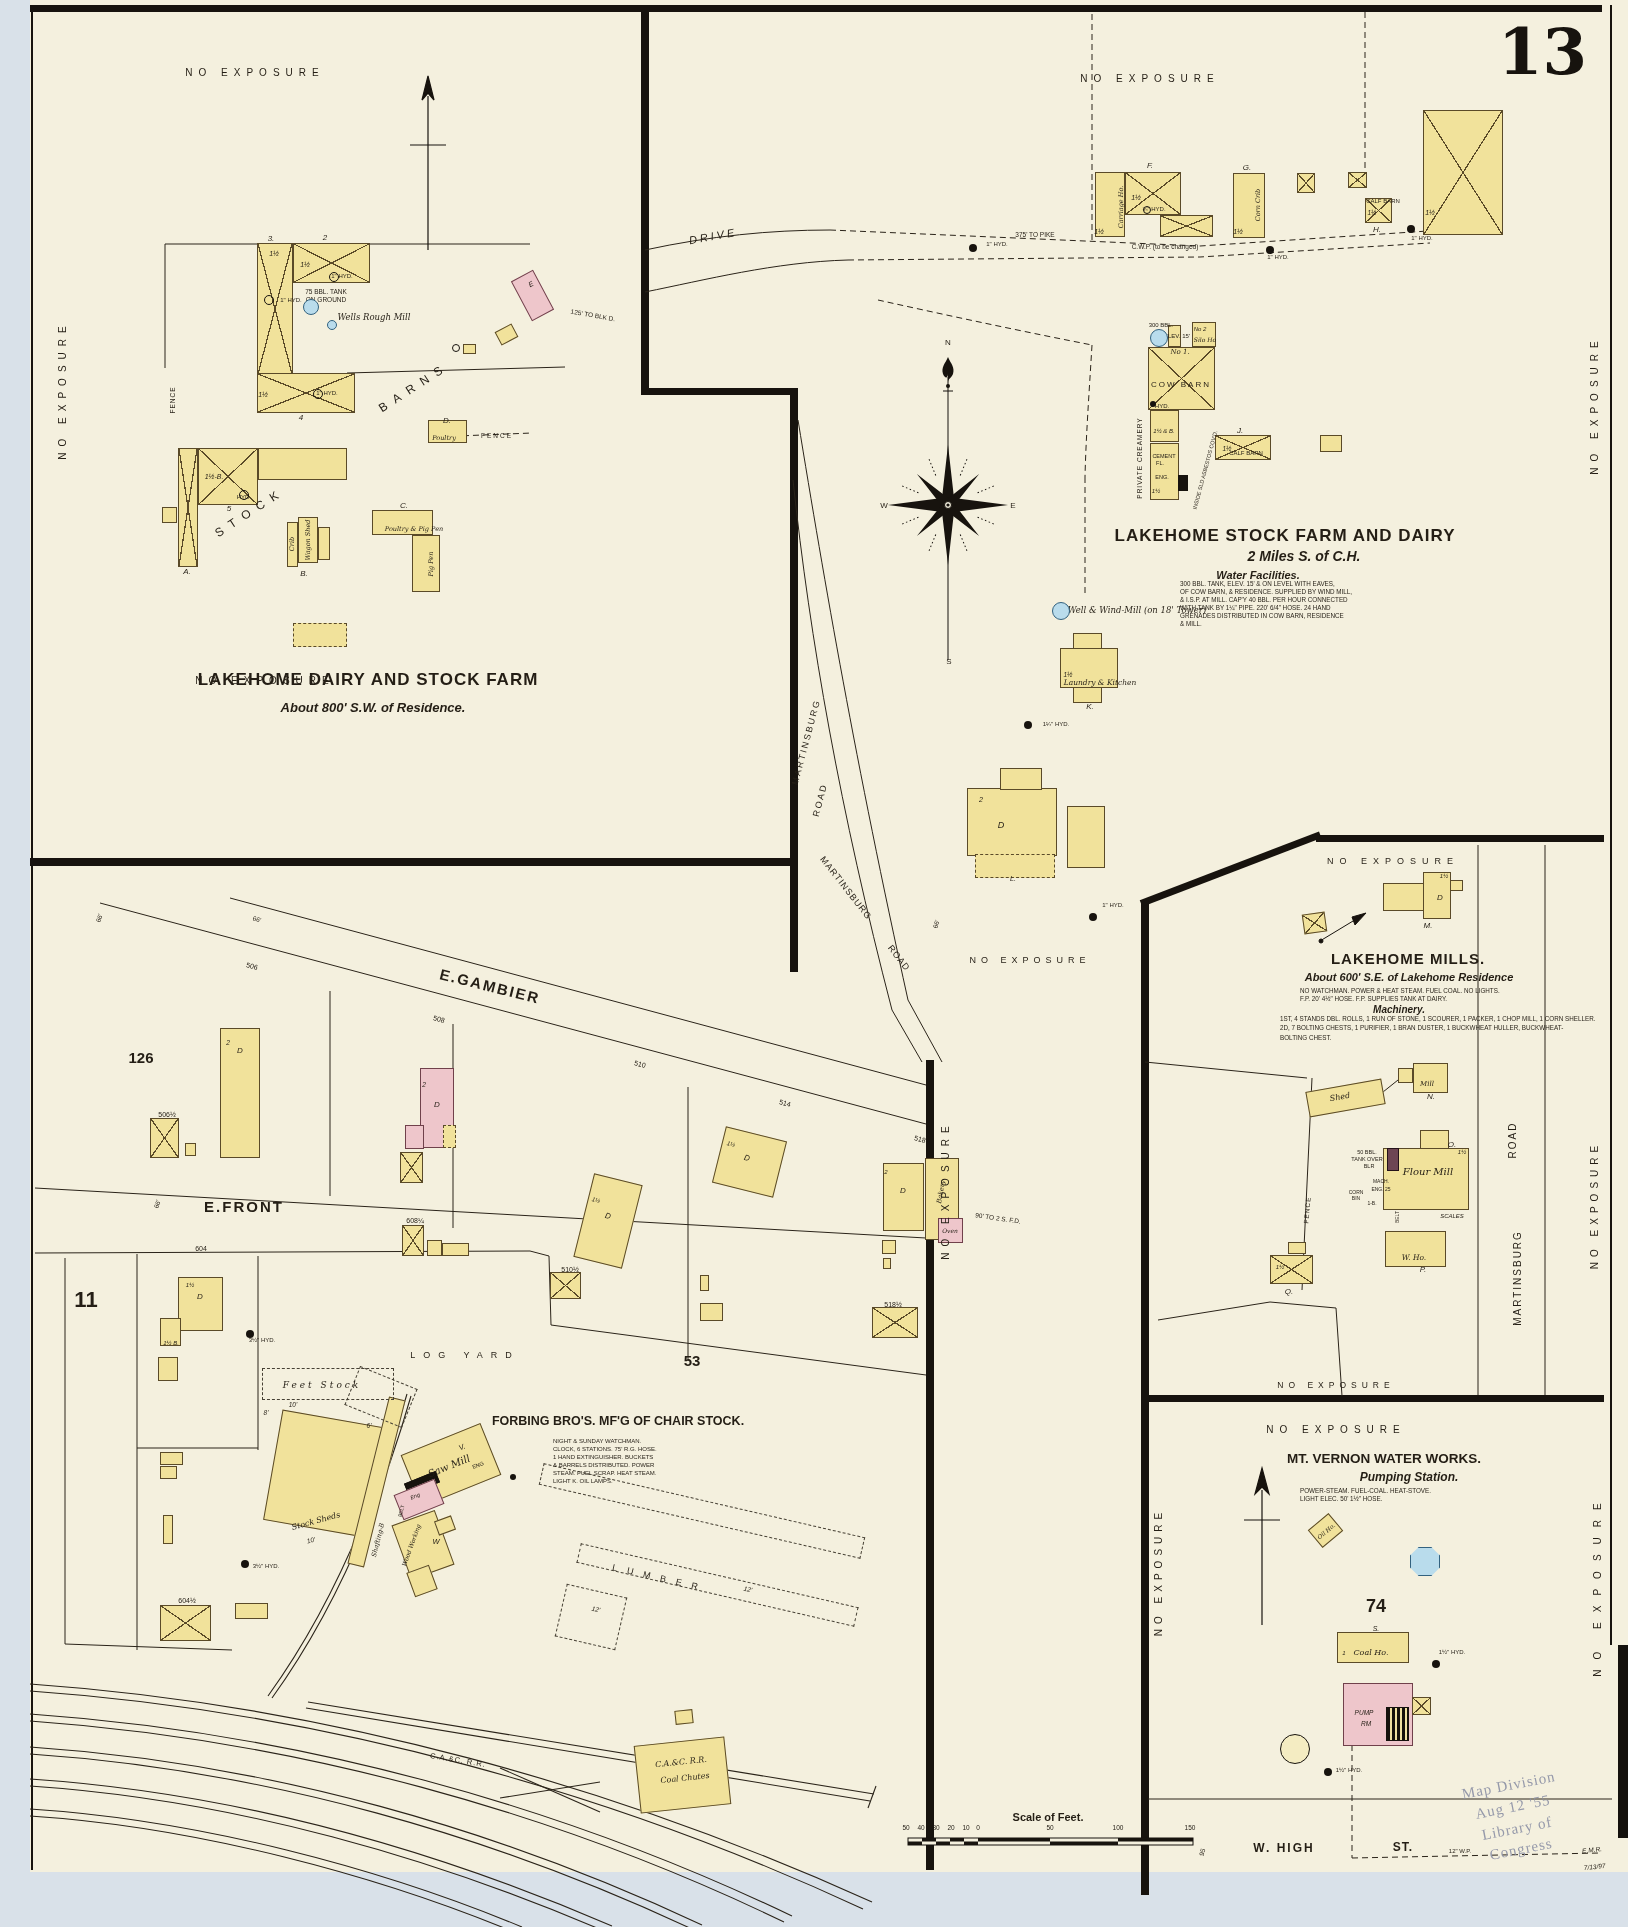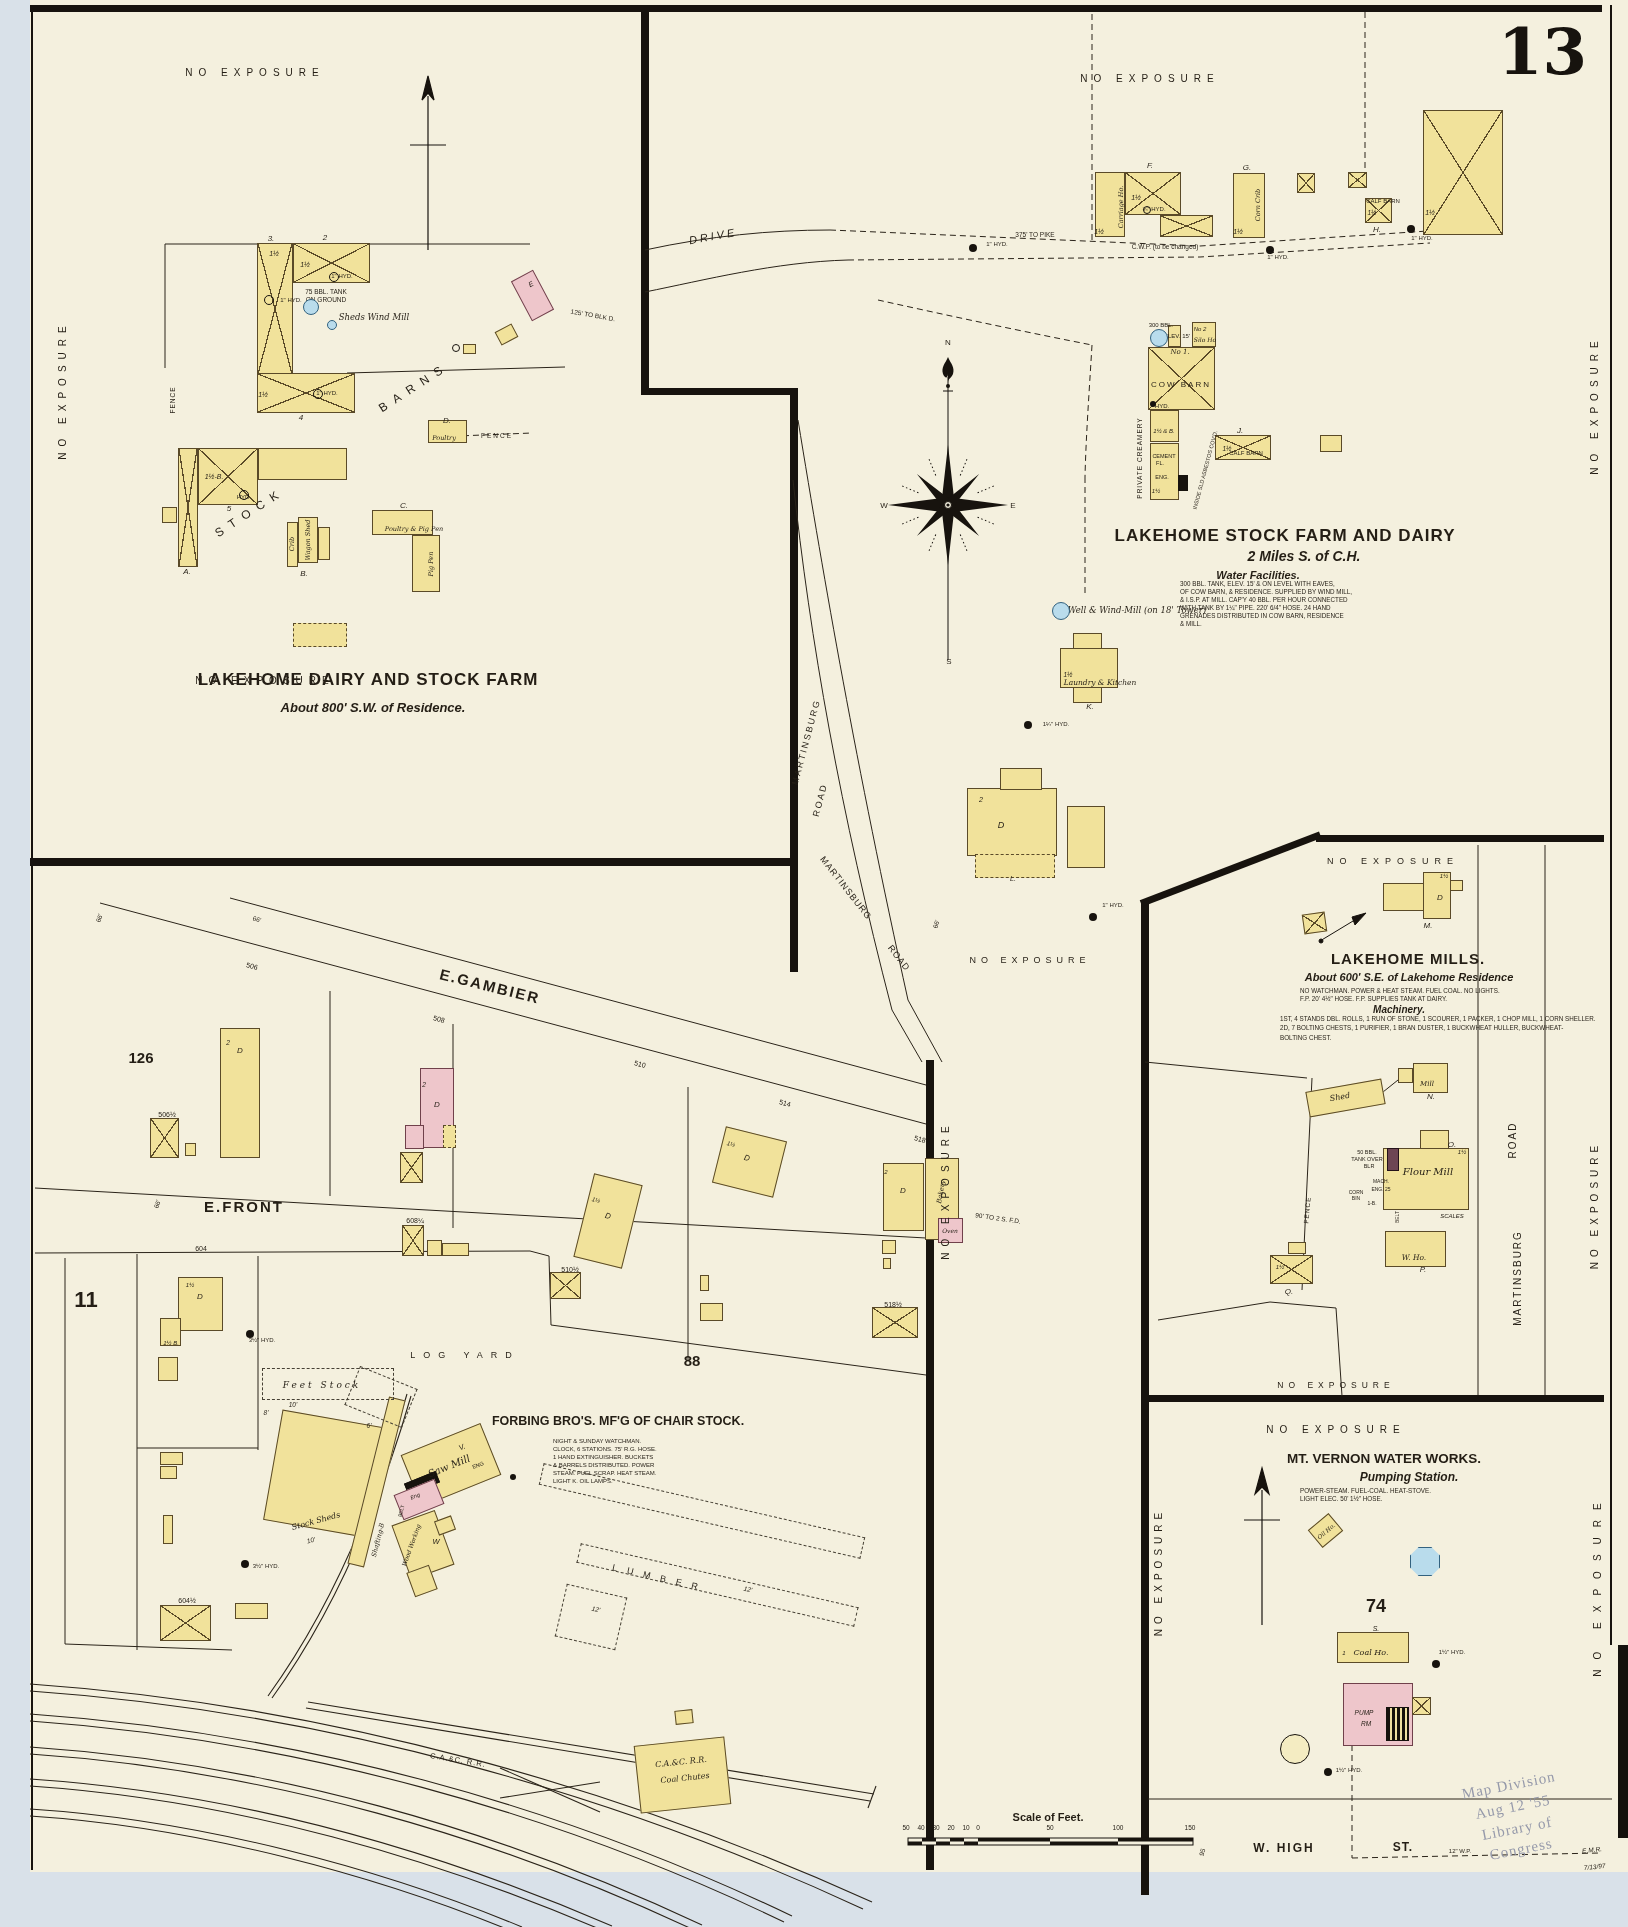--- a/index.html
+++ b/index.html
@@ -323,21 +323,21 @@
       <span class="ml" style="left: 1336px; top: 1429px; font-size: 10px; letter-spacing: 6px; transform: translate(-50%, -50%);">NO EXPOSURE</span>
       <span class="ml" style="left: 1158px; top: 1572px; font-size: 10px; letter-spacing: 5px; transform: translate(-50%, -50%) rotate(-90deg);">NO EXPOSURE</span>
       <span class="ml" style="left: 1597px; top: 1585px; font-size: 10px; letter-spacing: 10px; transform: translate(-50%, -50%) rotate(-90deg);">NO EXPOSURE</span>
       <span class="ml i" style="left: 271px; top: 238px; font-size: 8px; transform: translate(-50%, -50%);">3.</span>
       <span class="ml i" style="left: 274px; top: 253px; font-size: 7px; transform: translate(-50%, -50%);">1½</span>
       <span class="ml i" style="left: 325px; top: 237px; font-size: 8px; transform: translate(-50%, -50%);">2</span>
       <span class="ml i" style="left: 305px; top: 264px; font-size: 7px; transform: translate(-50%, -50%);">1½</span>
       <span class="ml" style="left: 342px; top: 276px; font-size: 6px; transform: translate(-50%, -50%);">1" HYD.</span>
       <span class="ml" style="left: 326px; top: 291px; font-size: 6.5px; transform: translate(-50%, -50%);">75 BBL. TANK</span>
       <span class="ml" style="left: 326px; top: 299px; font-size: 6.5px; transform: translate(-50%, -50%);">ON GROUND</span>
-      <span class="ml s" style="left: 374px; top: 317px; font-size: 8.5px; transform: translate(-50%, -50%);">Sheds Wind Mill</span>
+      <span class="ml s" style="left: 374px; top: 317px; font-size: 8.5px; transform: translate(-50%, -50%);">Wells Rough Mill</span>
       <span class="ml" style="left: 291px; top: 300px; font-size: 6px; transform: translate(-50%, -50%);">1" HYD.</span>
       <span class="ml i" style="left: 263px; top: 394px; font-size: 7px; transform: translate(-50%, -50%);">1½</span>
       <span class="ml" style="left: 327px; top: 393px; font-size: 6px; transform: translate(-50%, -50%);">1" HYD.</span>
       <span class="ml i" style="left: 301px; top: 417px; font-size: 8px; transform: translate(-50%, -50%);">4</span>
       <span class="ml" style="left: 172px; top: 400px; font-size: 6.5px; letter-spacing: 1px; transform: translate(-50%, -50%) rotate(-90deg);">FENCE</span>
       <span class="ml" style="left: 414px; top: 387px; font-size: 12px; letter-spacing: 8px; transform: translate(-50%, -50%) rotate(-33deg);">BARNS</span>
       <span class="ml" style="left: 250px; top: 512px; font-size: 12px; letter-spacing: 8px; transform: translate(-50%, -50%) rotate(-33deg);">STOCK</span>
       <span class="ml i" style="left: 447px; top: 420px; font-size: 8px; transform: translate(-50%, -50%);">D.</span>
       <span class="ml s" style="left: 444px; top: 438px; font-size: 6.5px; transform: translate(-50%, -50%);">Poultry</span>
       <span class="ml" style="left: 497px; top: 435px; font-size: 6.5px; letter-spacing: 2px; transform: translate(-50%, -50%);">FENCE</span>
@@ -443,21 +443,21 @@
       <span class="ml" style="left: 640px; top: 1064px; font-size: 7px; transform: translate(-50%, -50%) rotate(15deg);">510</span>
       <span class="ml" style="left: 785px; top: 1103px; font-size: 7px; transform: translate(-50%, -50%) rotate(15deg);">514</span>
       <span class="ml" style="left: 920px; top: 1139px; font-size: 7px; transform: translate(-50%, -50%) rotate(15deg);">518</span>
       <span class="ml" style="left: 570px; top: 1269px; font-size: 7px; transform: translate(-50%, -50%);">510½</span>
       <span class="ml" style="left: 893px; top: 1304px; font-size: 7px; transform: translate(-50%, -50%);">518½</span>
       <span class="ml" style="left: 201px; top: 1248px; font-size: 7px; transform: translate(-50%, -50%);">604</span>
       <span class="ml" style="left: 187px; top: 1600px; font-size: 7px; transform: translate(-50%, -50%);">604½</span>
       <span class="ml" style="left: 415px; top: 1220px; font-size: 7px; transform: translate(-50%, -50%);">608¼</span>
       <span class="ml b" style="left: 141px; top: 1057px; font-size: 15px; transform: translate(-50%, -50%);">126</span>
       <span class="ml b" style="left: 86px; top: 1300px; font-size: 22px; transform: translate(-50%, -50%);">11</span>
-      <span class="ml b" style="left: 692px; top: 1360px; font-size: 15px; transform: translate(-50%, -50%);">88</span>
+      <span class="ml b" style="left: 692px; top: 1360px; font-size: 15px; transform: translate(-50%, -50%);">53</span>
       <span class="ml b" style="left: 1376px; top: 1606px; font-size: 18px; transform: translate(-50%, -50%);">74</span>
       <span class="ml i" style="left: 228px; top: 1042px; font-size: 6.5px; transform: translate(-50%, -50%);">2</span>
       <span class="ml i" style="left: 240px; top: 1050px; font-size: 8px; transform: translate(-50%, -50%);">D</span>
       <span class="ml i" style="left: 424px; top: 1084px; font-size: 6.5px; transform: translate(-50%, -50%);">2</span>
       <span class="ml i" style="left: 437px; top: 1104px; font-size: 8px; transform: translate(-50%, -50%);">D</span>
       <span class="ml i" style="left: 608px; top: 1216px; font-size: 8px; transform: translate(-50%, -50%) rotate(14deg);">D</span>
       <span class="ml i" style="left: 596px; top: 1200px; font-size: 6px; transform: translate(-50%, -50%) rotate(14deg);">1½</span>
       <span class="ml i" style="left: 747px; top: 1158px; font-size: 8px; transform: translate(-50%, -50%) rotate(14deg);">D</span>
       <span class="ml i" style="left: 731px; top: 1144px; font-size: 6px; transform: translate(-50%, -50%) rotate(14deg);">1½</span>
       <span class="ml i" style="left: 886px; top: 1172px; font-size: 6px; transform: translate(-50%, -50%);">2</span>

